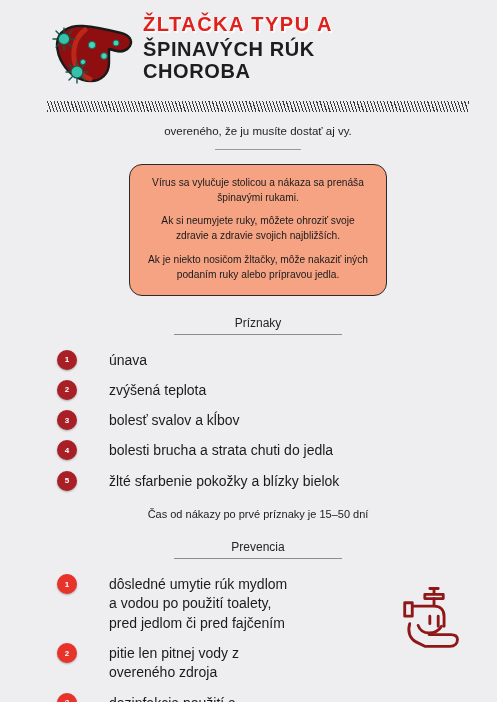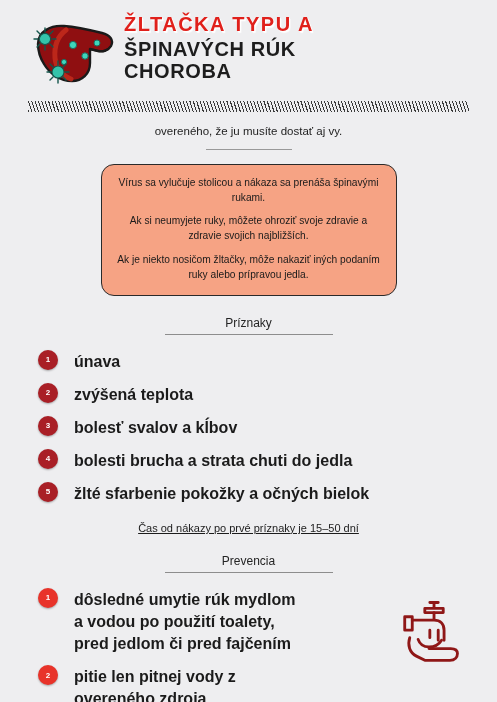--- a/index.html
+++ b/index.html
@@ -4,21 +4,21 @@
 <style>
   html,body{margin:0;padding:0;}
   body{
     width:497px;height:702px;
     background:#eeeef0;
     font-family:"Liberation Sans", sans-serif;
     color:#1c1c1c;
     overflow:hidden;
     position:relative;
   }
-  .page{width:497px;height:702px;position:relative;box-sizing:border-box;}
+  .page{width:497px;height:702px;position:relative;box-sizing:border-box;padding-left:19px;}
 
   
   .header{display:flex;align-items:flex-start;padding:10px 30px 0 28px;}
   .liver-wrap{width:92px;height:76px;flex:0 0 92px;margin-top:6px;}
   .title-block{flex:1;padding-left:4px;padding-top:4px;}
   .title-main{
     font-size:20px;font-weight:bold;letter-spacing:1.5px;
     color:#e0201b;
     text-shadow:1px 1px 0 #fff, 1.5px 1.5px 1px rgba(255,255,255,.9);
     line-height:1.05;margin:0 0 3px 0;
@@ -41,21 +41,21 @@
     text-align:center;font-size:11.5px;line-height:1.55;
     margin:11px 60px 0 60px;color:#1e1e1e;
   }
   .intro-rule{
     width:86px;height:1px;background:#999;margin:8px auto 0 auto;
   }
 
   
   .alert{
     margin:14px 0 0 0;
-    width:296px;
+    width:258px;
     margin-left:auto;margin-right:auto;
     background:#f6a384;
     border:1.6px solid #2a2a2a;
     border-radius:13px;
     padding:11px 14px 12px 14px;
     box-sizing:border-box;
   }
   .alert p{
     margin:0 0 9px 0;text-align:center;
     font-size:10.2px;line-height:1.45;color:#1a1a1a;font-weight:500;
@@ -78,29 +78,28 @@
   .num{
     flex:0 0 20px;width:20px;height:20px;border-radius:50%;
     display:flex;align-items:center;justify-content:center;
     font-size:8px;font-weight:bold;color:#fff;
     box-shadow:0 1px 2px rgba(0,0,0,.3);
     margin-top:1px;
   }
   .num.dark{background:#a91f26;}
   .num.bright{background:#e8332a;}
   .li-text{
-    margin-left:16px;font-size:16px;line-height:1.38;color:#1b1b1b;
+    margin-left:32px;font-size:14px;line-height:1.38;color:#1b1b1b;
     padding-top:2px;
-    font-weight:bold;
   }
   .li-text span{display:block;}
 
   
   .incub{
-    text-align:center;font-size:11px;margin-top:17px;color:#1c1c1c;text-decoration:underline;
+    text-align:center;font-size:11px;margin-top:17px;color:#1c1c1c;
   }
 
   
   .prev-row{display:flex;align-items:flex-start;}
   .prev-list{flex:1;}
   .faucet-wrap{
     flex:0 0 86px;width:86px;padding-top:24px;padding-right:18px;
   }
 </style>
 </head>
@@ -167,21 +166,21 @@
       <div class="li">
         <div class="num dark">3</div>
         <div class="li-text">bolesť svalov a kĺbov</div>
       </div>
       <div class="li">
         <div class="num dark">4</div>
         <div class="li-text">bolesti brucha a strata chuti do jedla</div>
       </div>
       <div class="li">
         <div class="num dark">5</div>
-        <div class="li-text">žlté sfarbenie pokožky a očných bielok</div>
+        <div class="li-text">žlté sfarbenie pokožky a blízky bielok</div>
       </div>
     </div>
   </div>
 
   <div class="incub">Čas od nákazy po prvé príznaky je 15–50 dní</div>
 
   <div class="sect">
     <div class="sect-title">Prevencia</div>
     <div class="sect-rule"></div>
 

